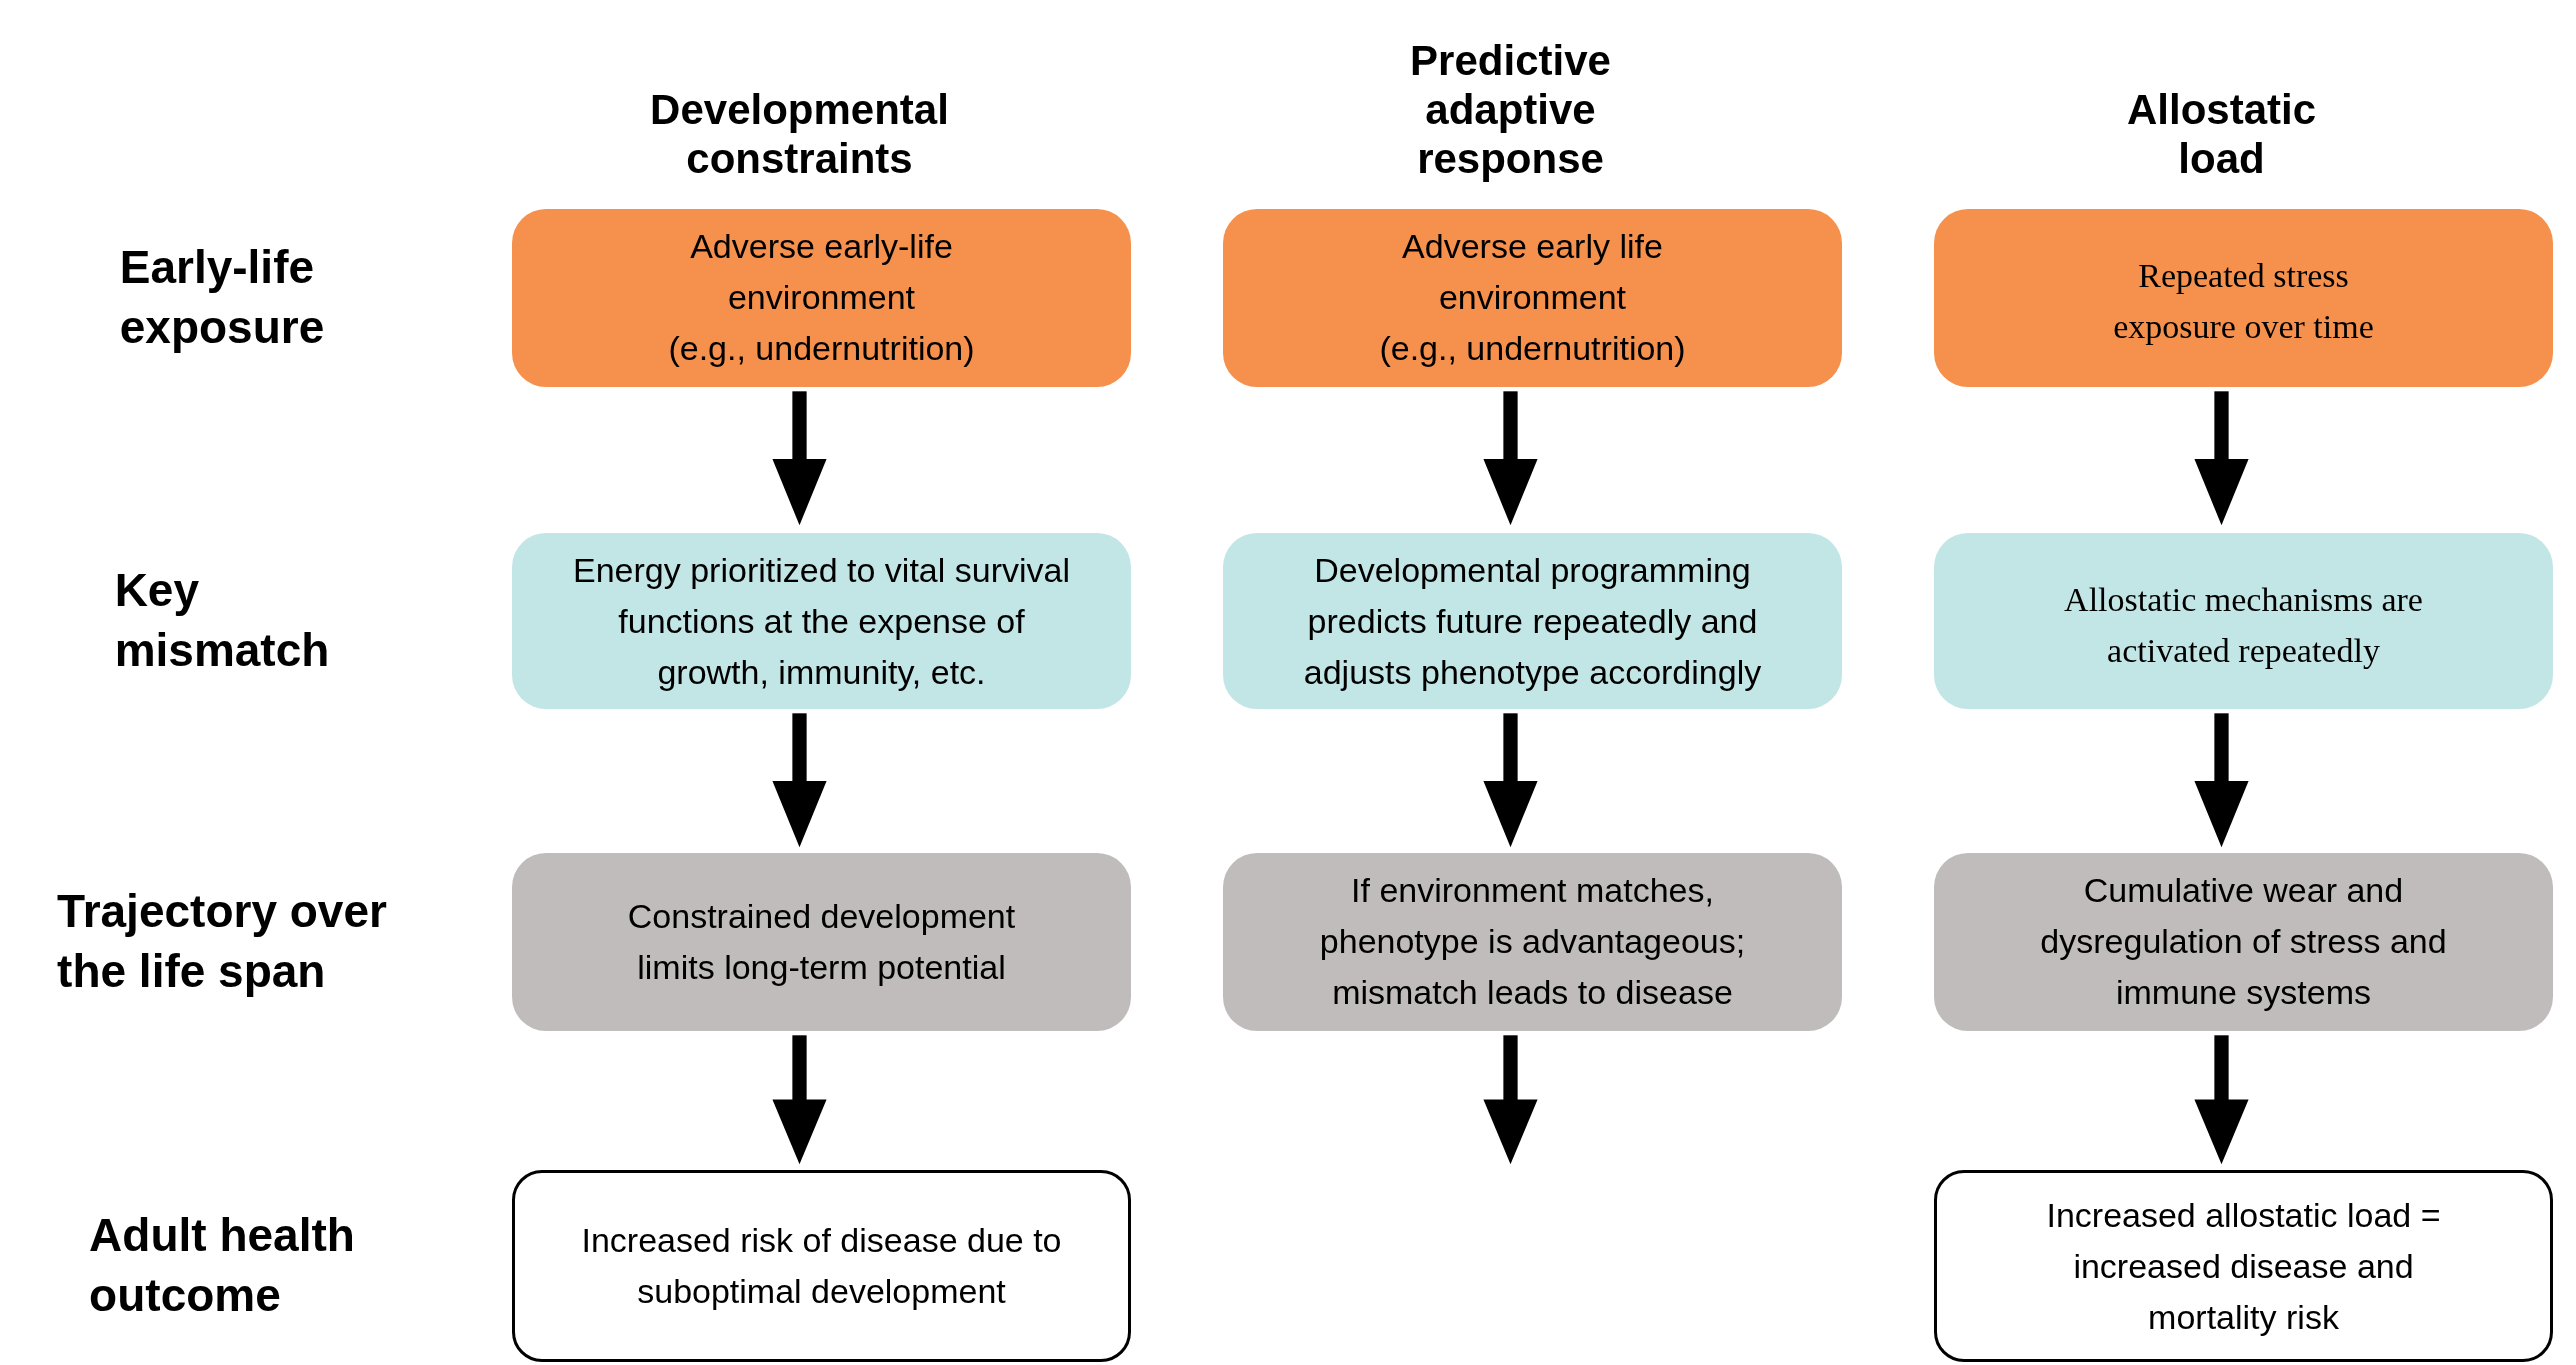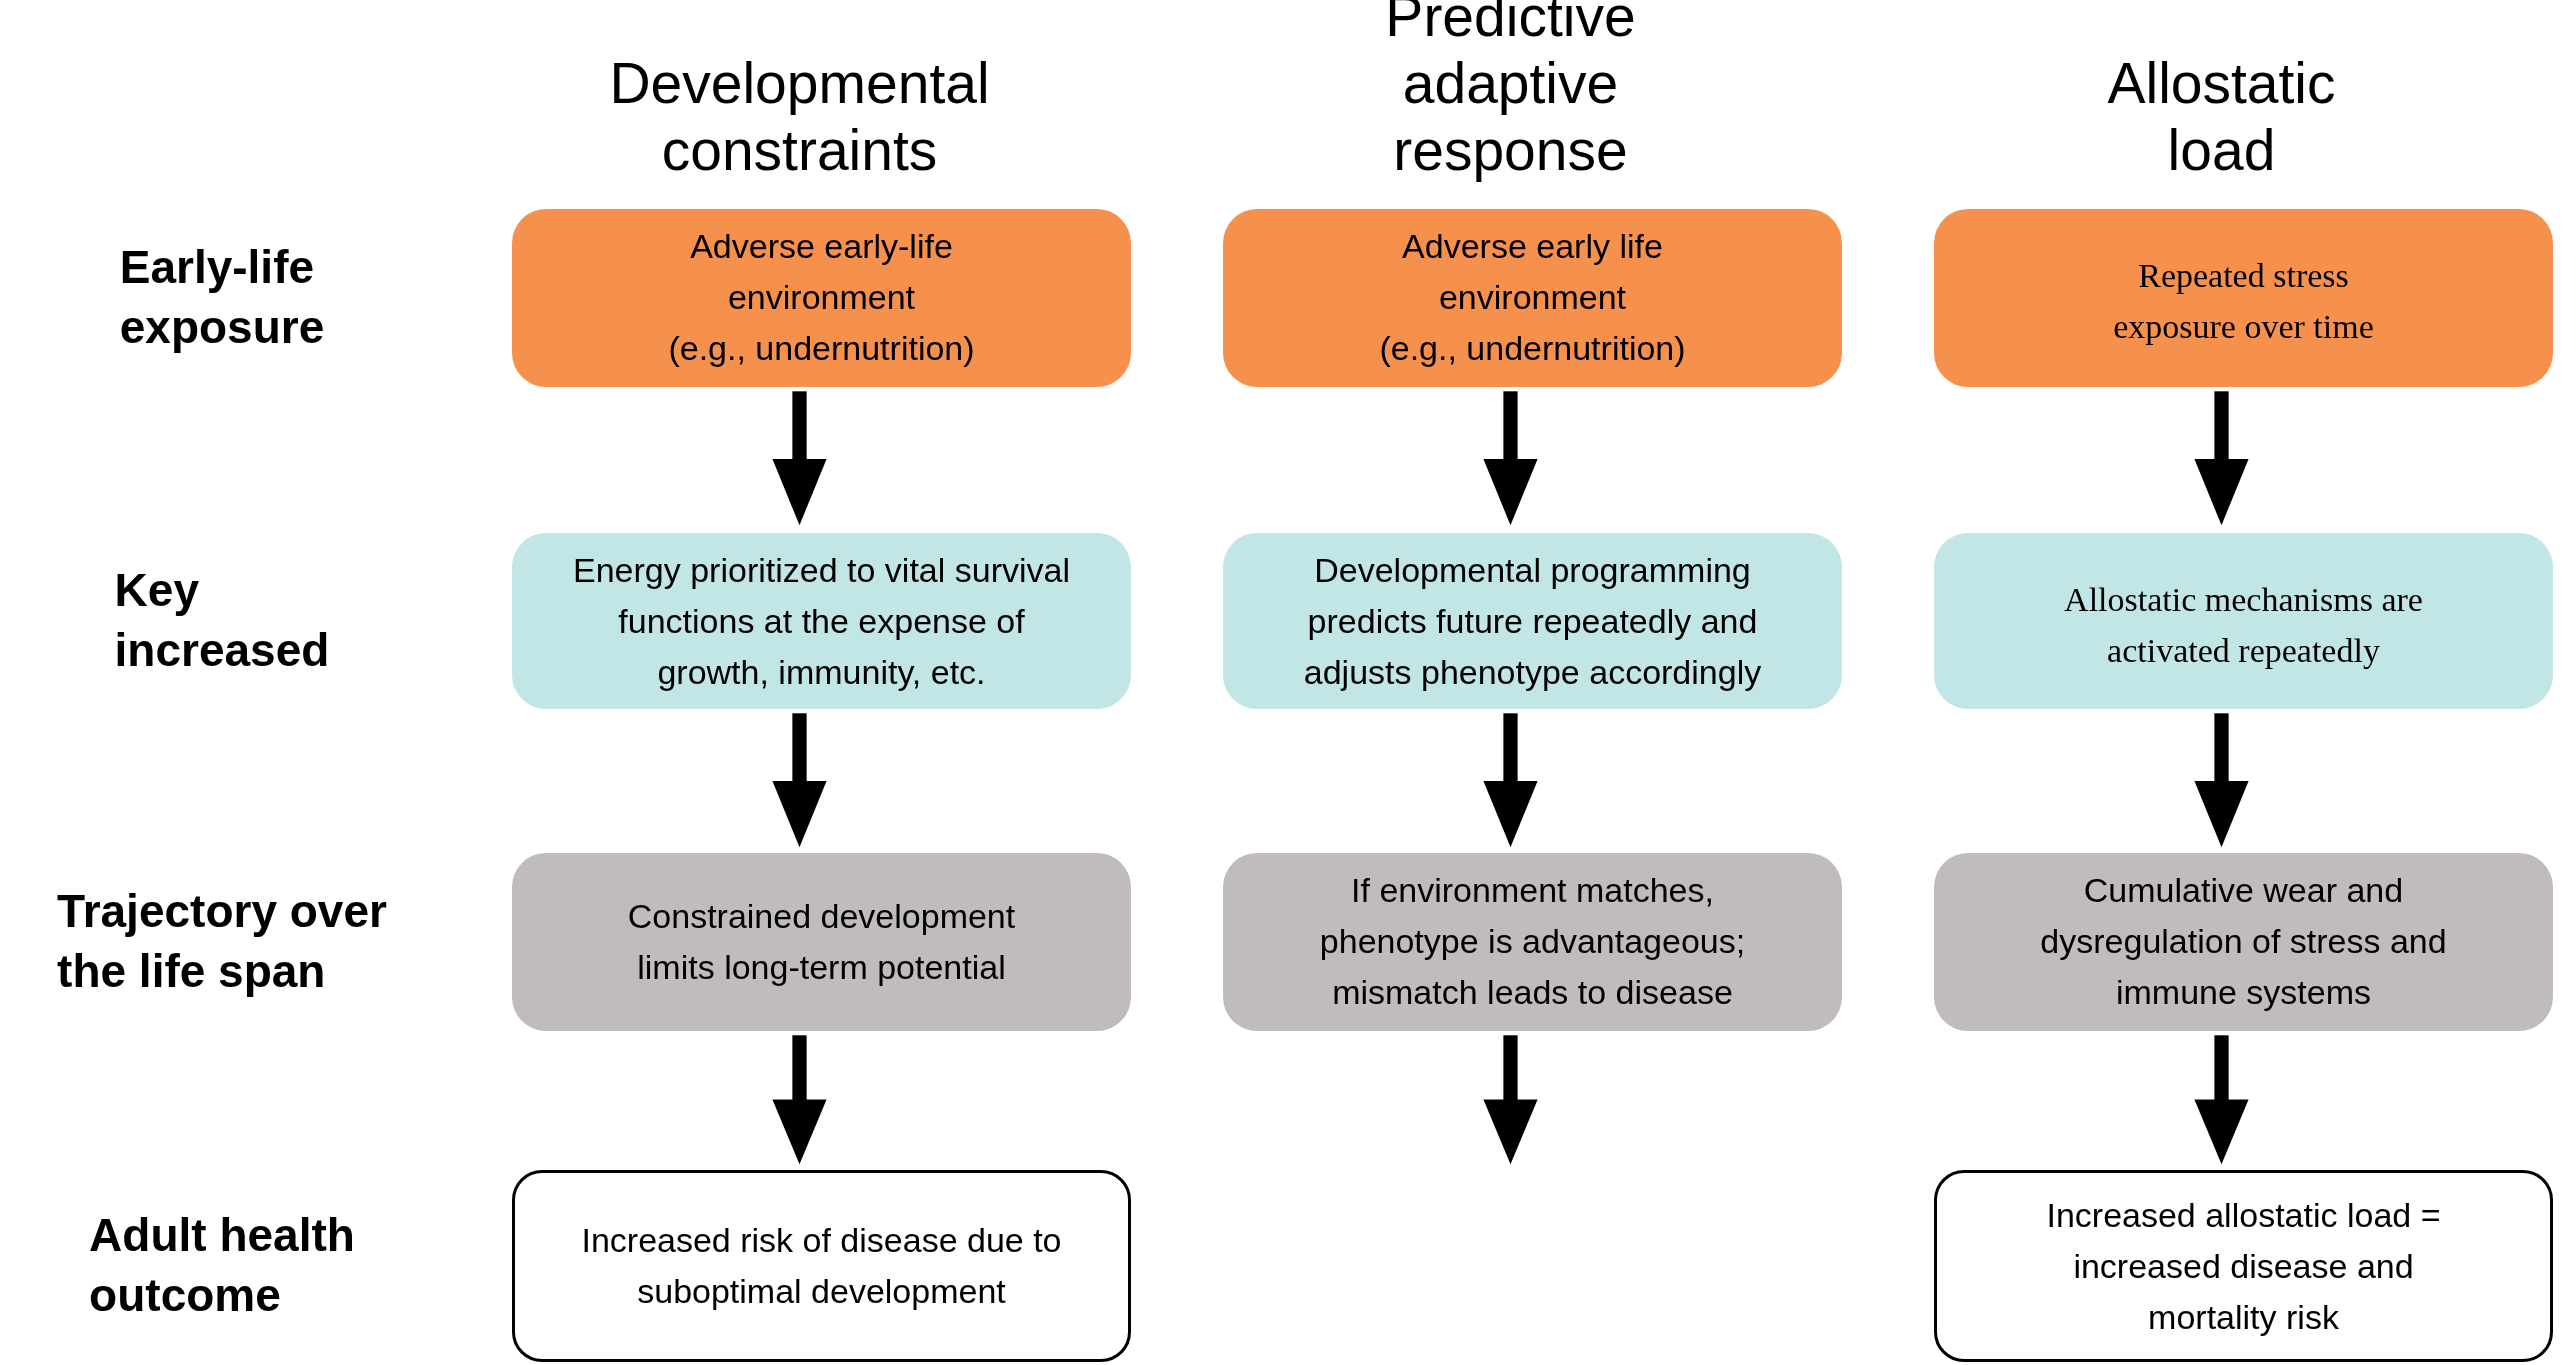--- a/index.html
+++ b/index.html
@@ -19,22 +19,22 @@
     grid-template-rows: 205px 186px 138px 184px 136px 186px 131px 200px;
   }
   .cell {
     display: flex;
     align-items: center;
     justify-content: center;
   }
   
   .col-header {
     align-items: flex-end;
-    font-size: 57px;
-    font-weight: normal;
+    font-size: 42px;
+    font-weight: bold;
     line-height: 1.17;
     text-align: center;
     white-space: pre-line;
     padding-bottom: 21.5px;
     box-sizing: border-box;
   }
   
   .row-label {
     font-size: 46px;
     font-weight: bold;
@@ -96,21 +96,21 @@
 constraints</div>
   <div class="cell col-header c3 r1">Predictive
 adaptive
 response</div>
   <div class="cell col-header c4 r1">Allostatic
 load</div>
 
   <div class="cell row-label c1 r2">Early-life
 exposure</div>
   <div class="cell row-label c1 r4">Key
-increased</div>
+mismatch</div>
   <div class="cell row-label c1 r6">Trajectory over
 the life span</div>
   <div class="cell row-label c1 r8">Adult health
 outcome</div>
 
   <div class="cell c2 r2">
       <div class="box exposure">Adverse early-life
 environment
 (e.g., undernutrition)</div>
     </div>

